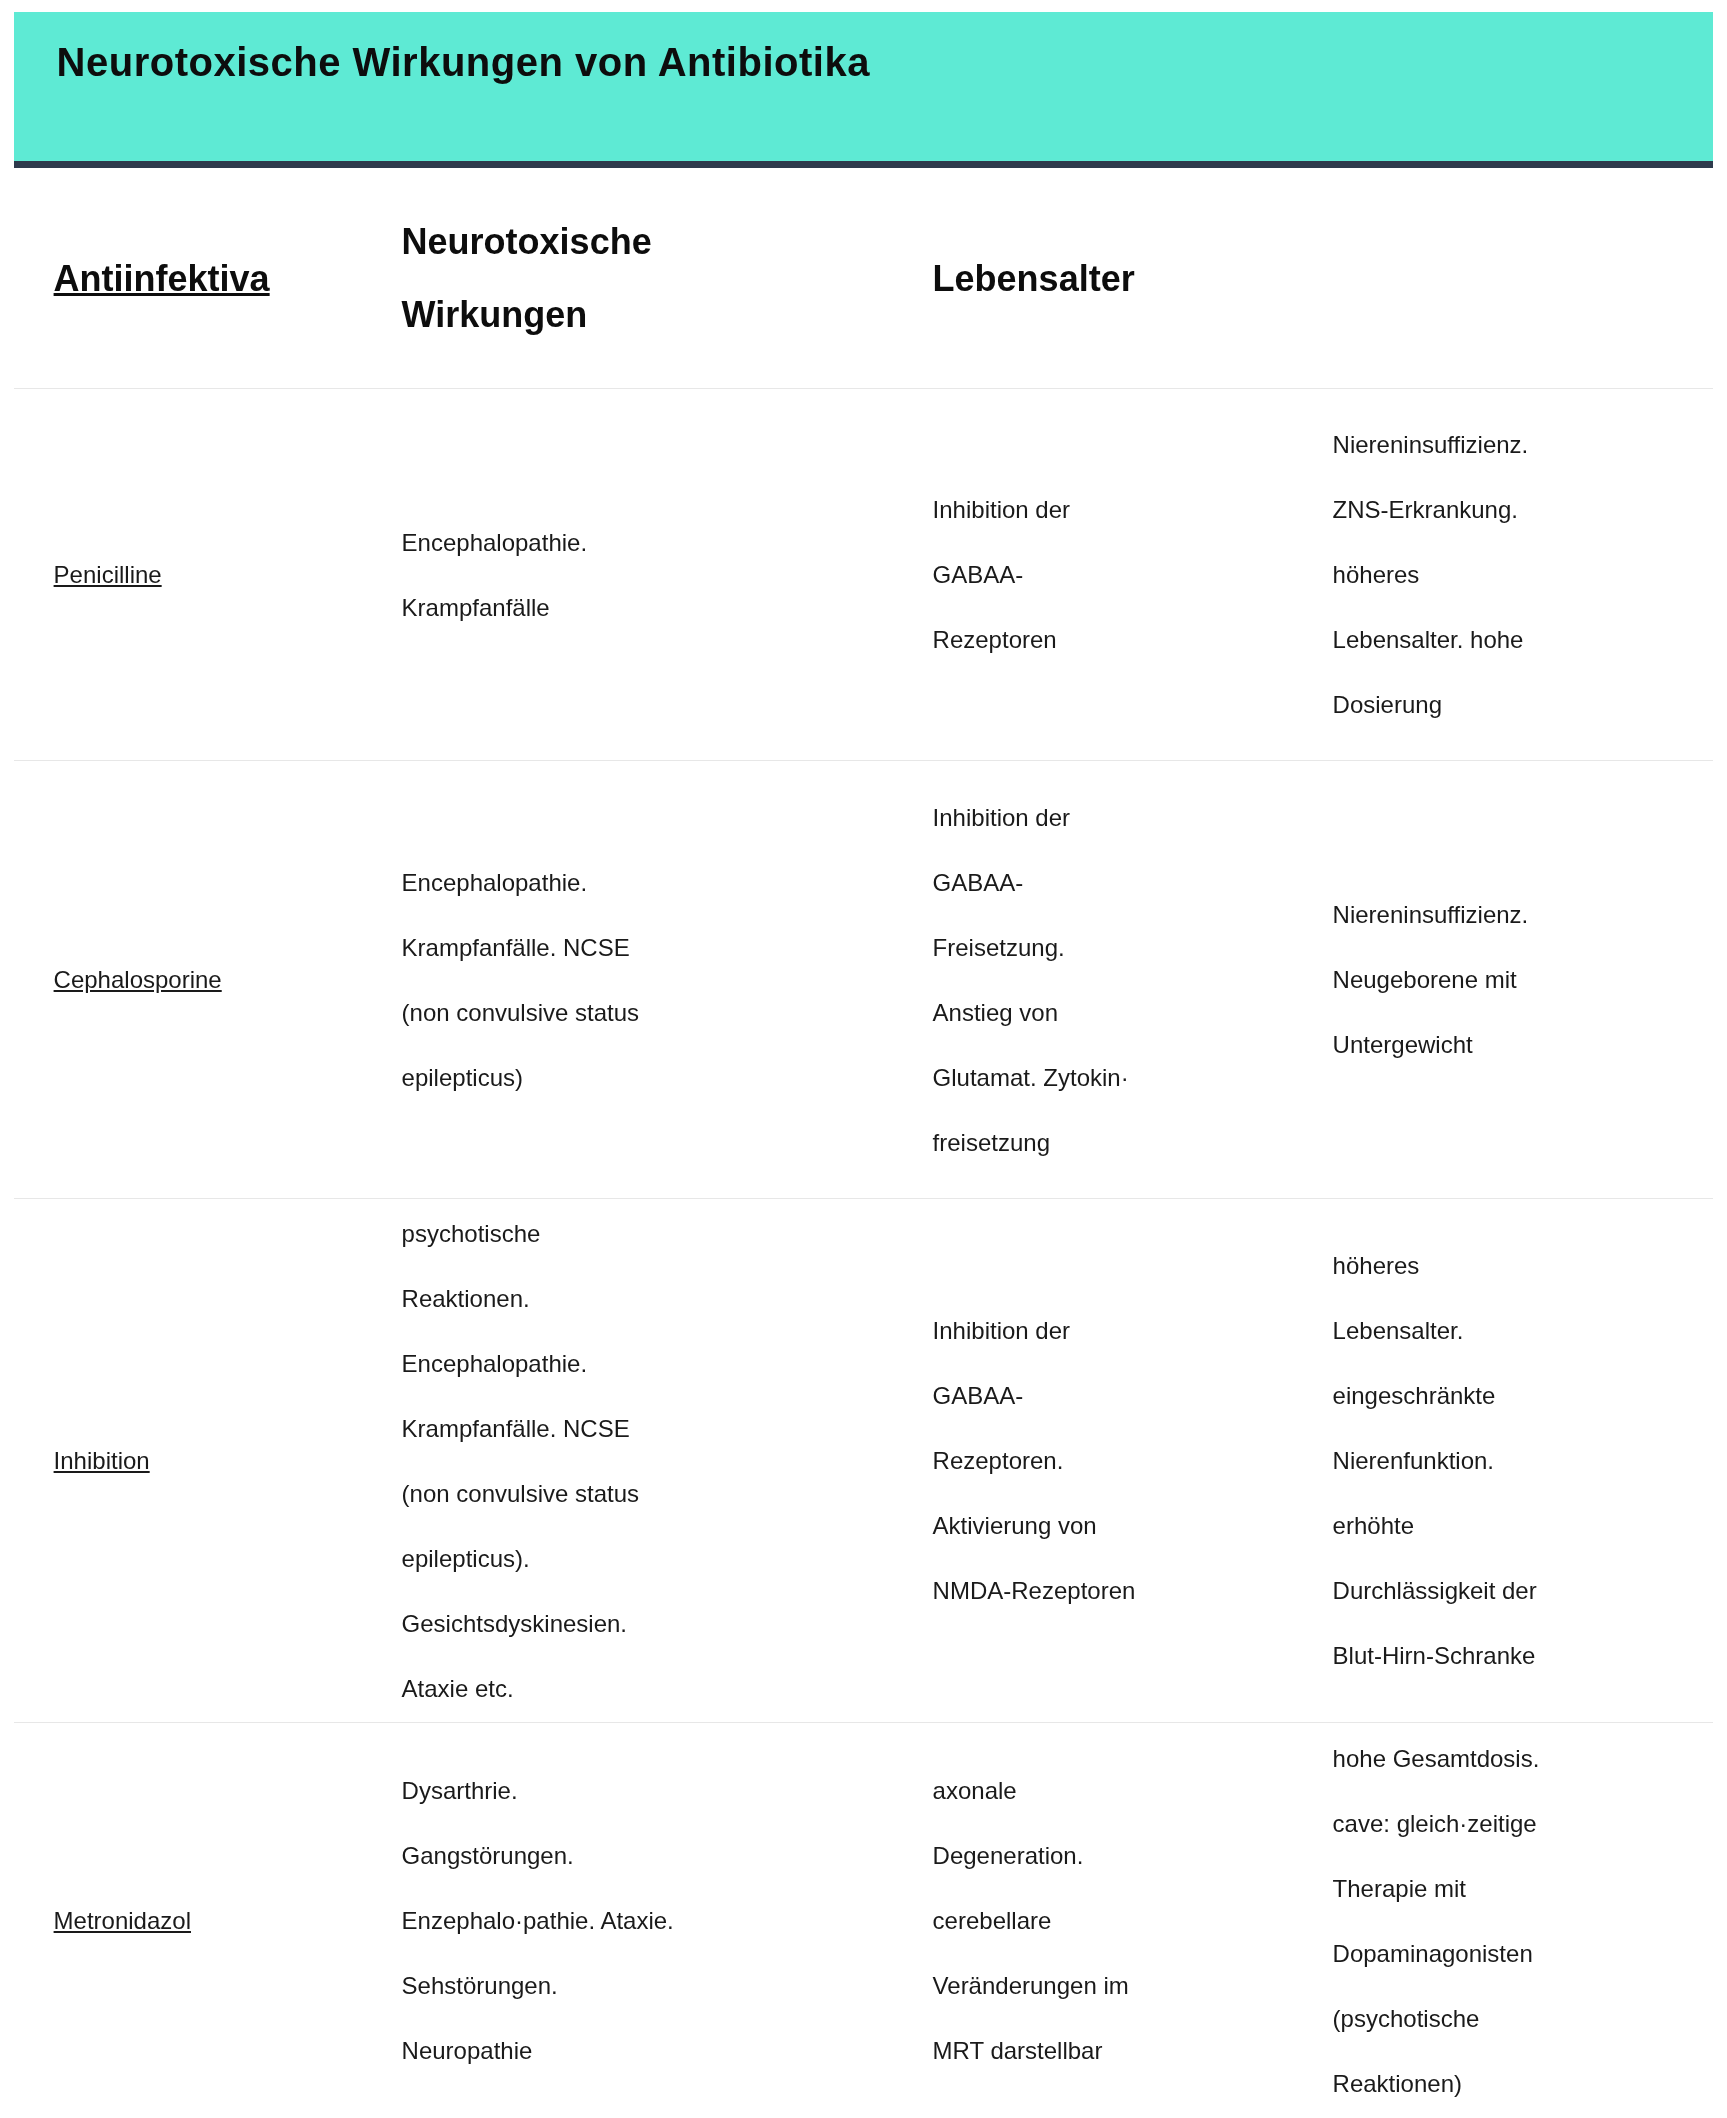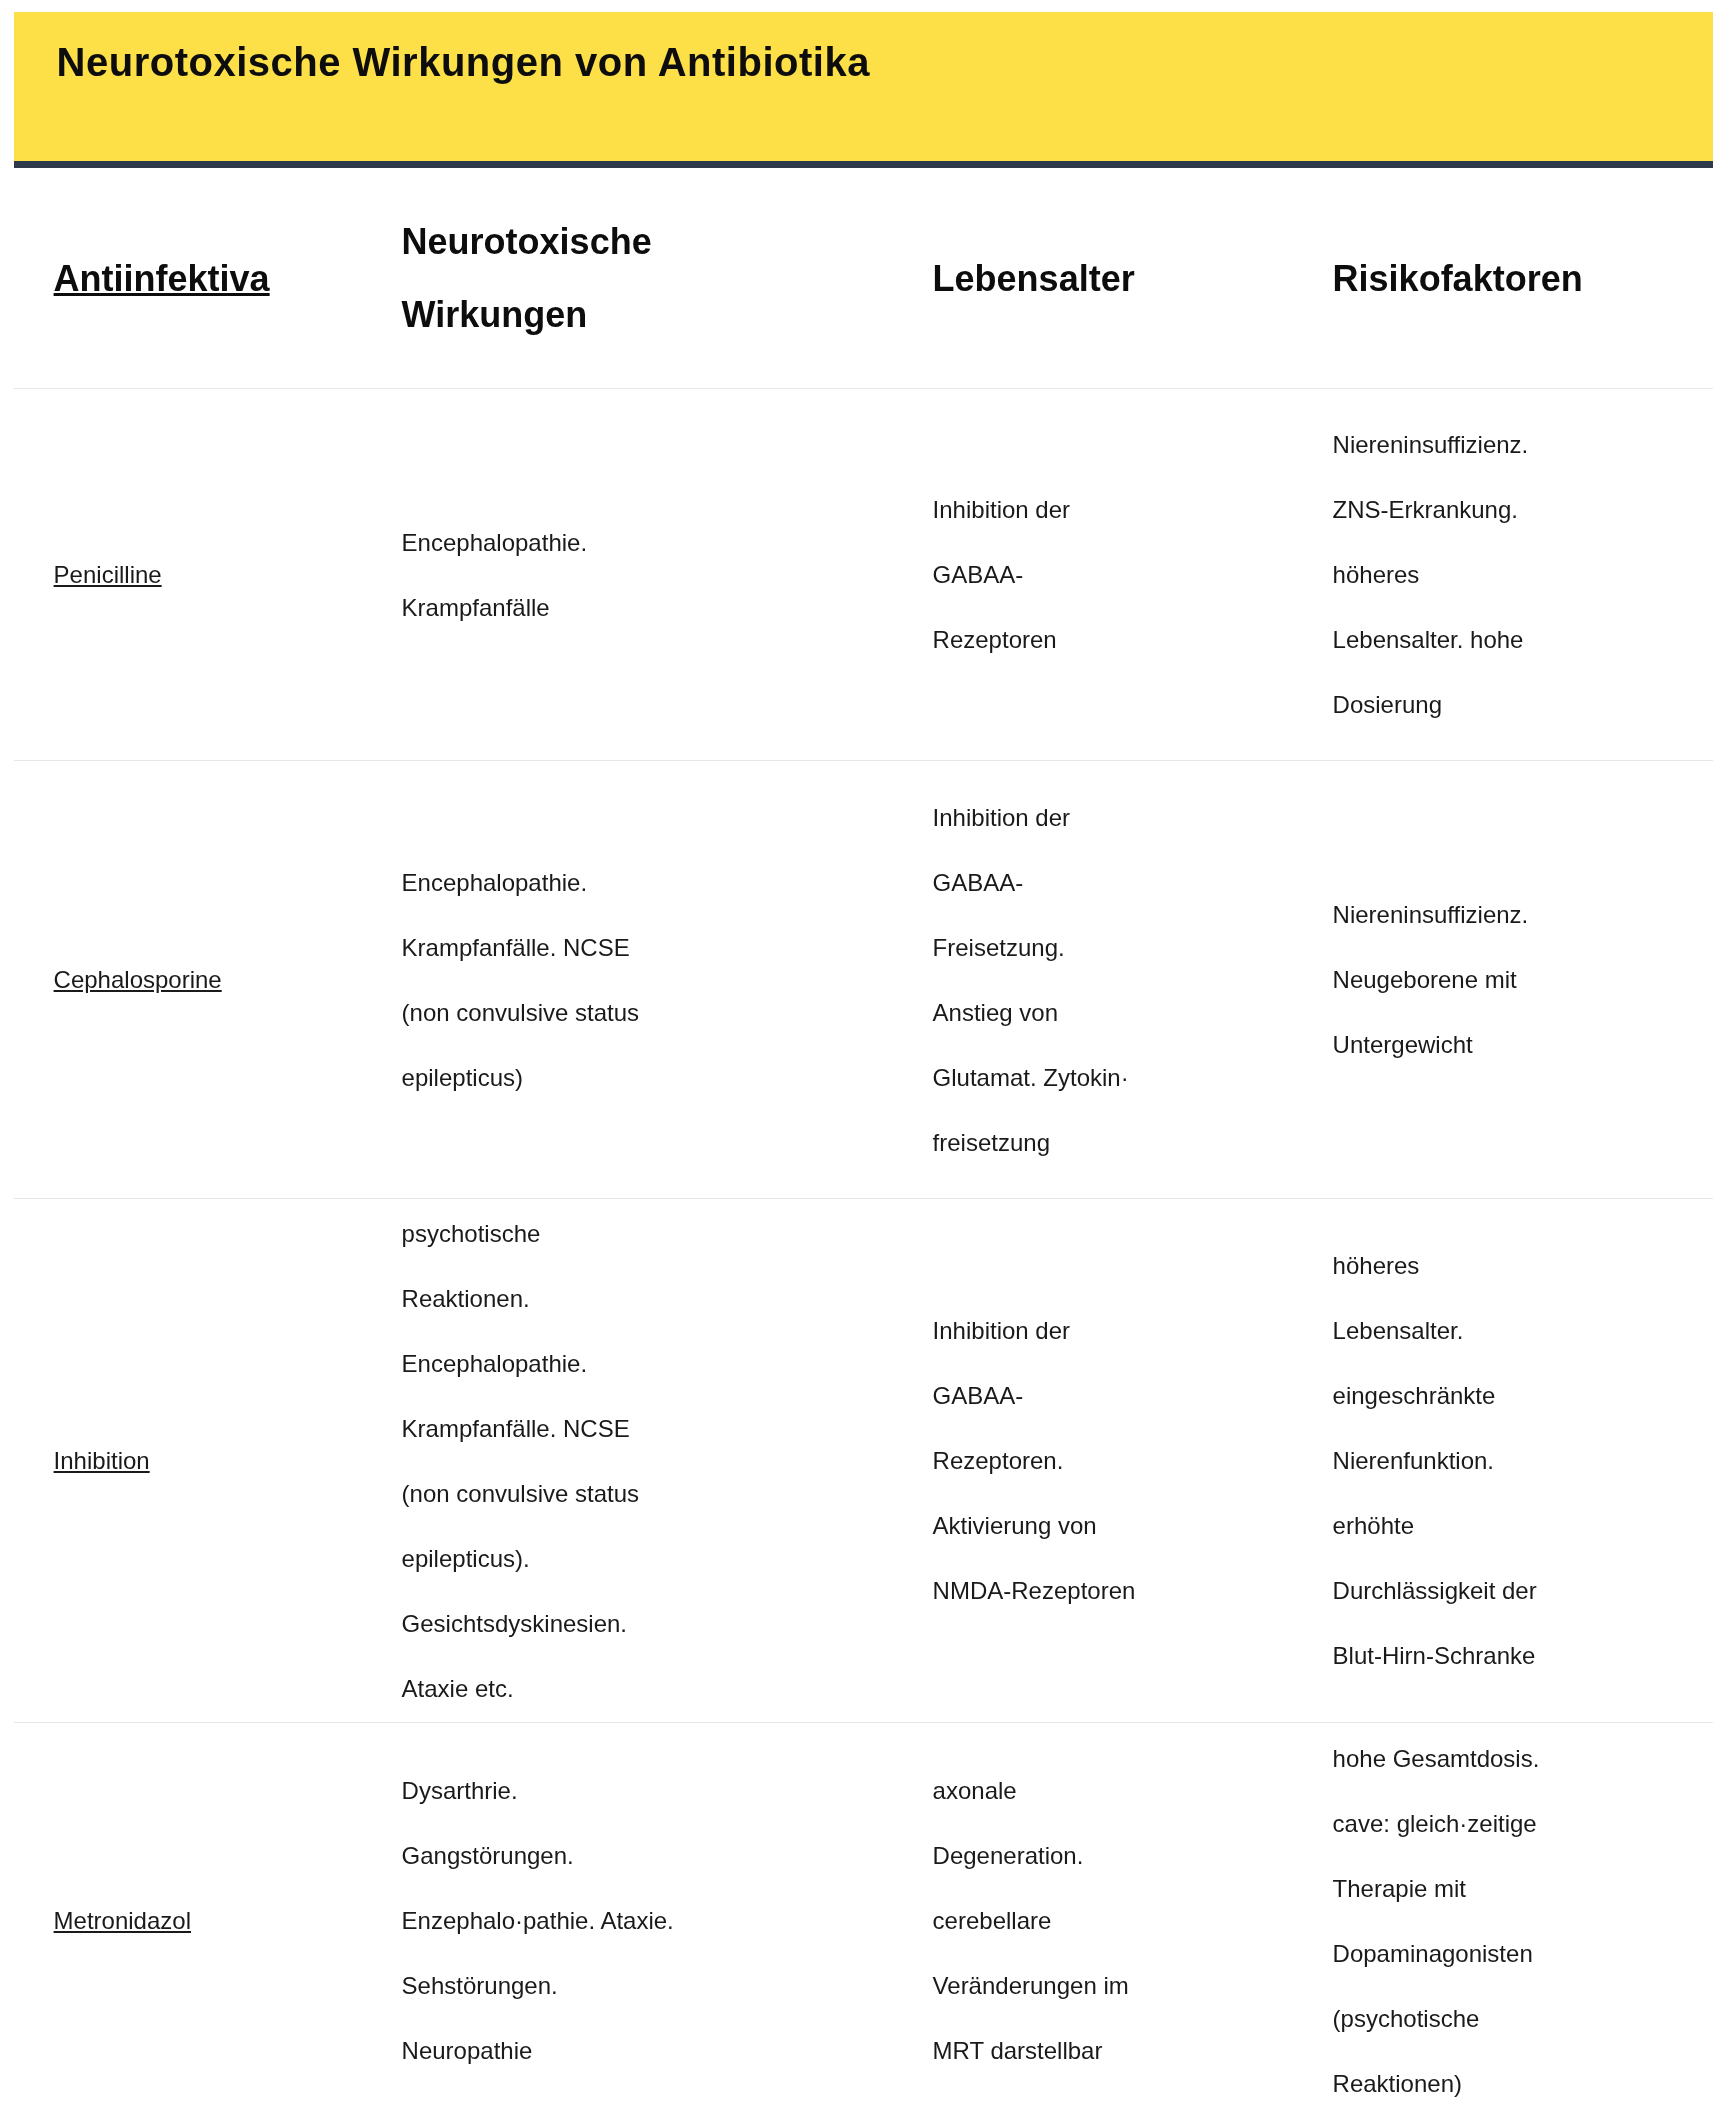--- a/index.html
+++ b/index.html
@@ -9,21 +9,21 @@
     background: #ffffff;
     font-family: "Liberation Sans", sans-serif;
     overflow: hidden;
   }
   .table-wrap {
     margin: 11.8px 14.5px 0 13.6px;
     width: 1699px;
   }
   .title-bar {
     height: 149px;
-    background: #fde047;
+    background: #5eead4;
     padding: 27px 16px 0 43px;
   }
   .title-bar h1 {
     font-size: 40px;
     line-height: 47px;
     font-weight: bold;
     color: #0d0d0d;
     letter-spacing: 0.5px;
   }
   .rule {
@@ -66,21 +66,20 @@
     <h1>Neurotoxische Wirkungen von Antibiotika</h1>
   </div>
 
   <div class="rule"></div>
 
   <div class="row header">
     <div class="cell c1">Antiinfektiva</div>
     <div class="cell">Neurotoxische
 Wirkungen</div>
     <div class="cell">Lebensalter</div>
-    <div class="cell">Risikofaktoren</div>
   </div>
 
   <div class="row body-row r1">
     <div class="cell c1">Penicilline</div>
     <div class="cell">Encephalopathie.
 Krampfanfälle</div>
     <div class="cell">Inhibition der
 GABAA-
 Rezeptoren</div>
     <div class="cell">Niereninsuffizienz.

